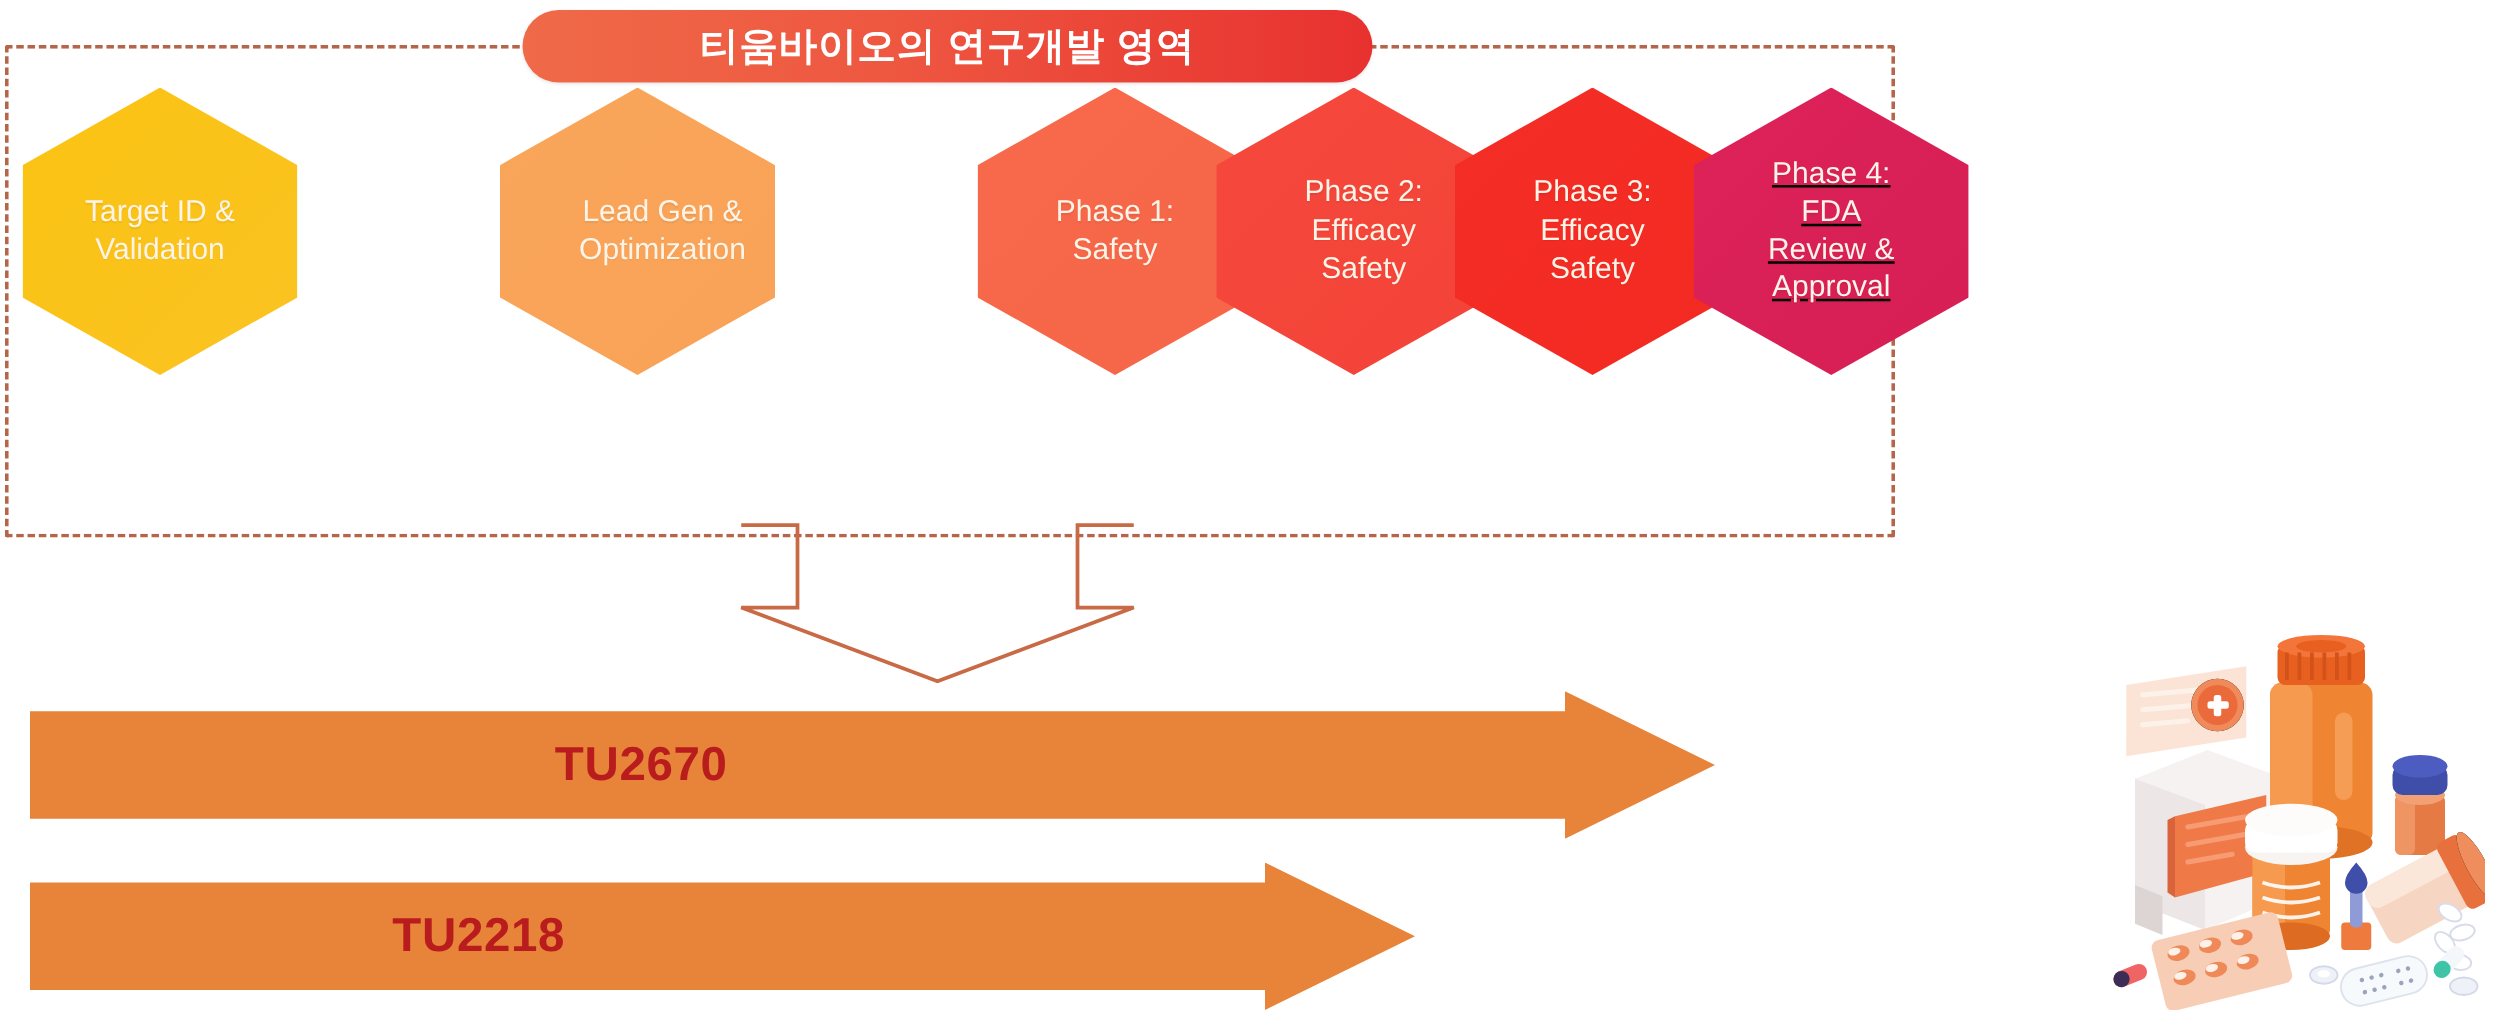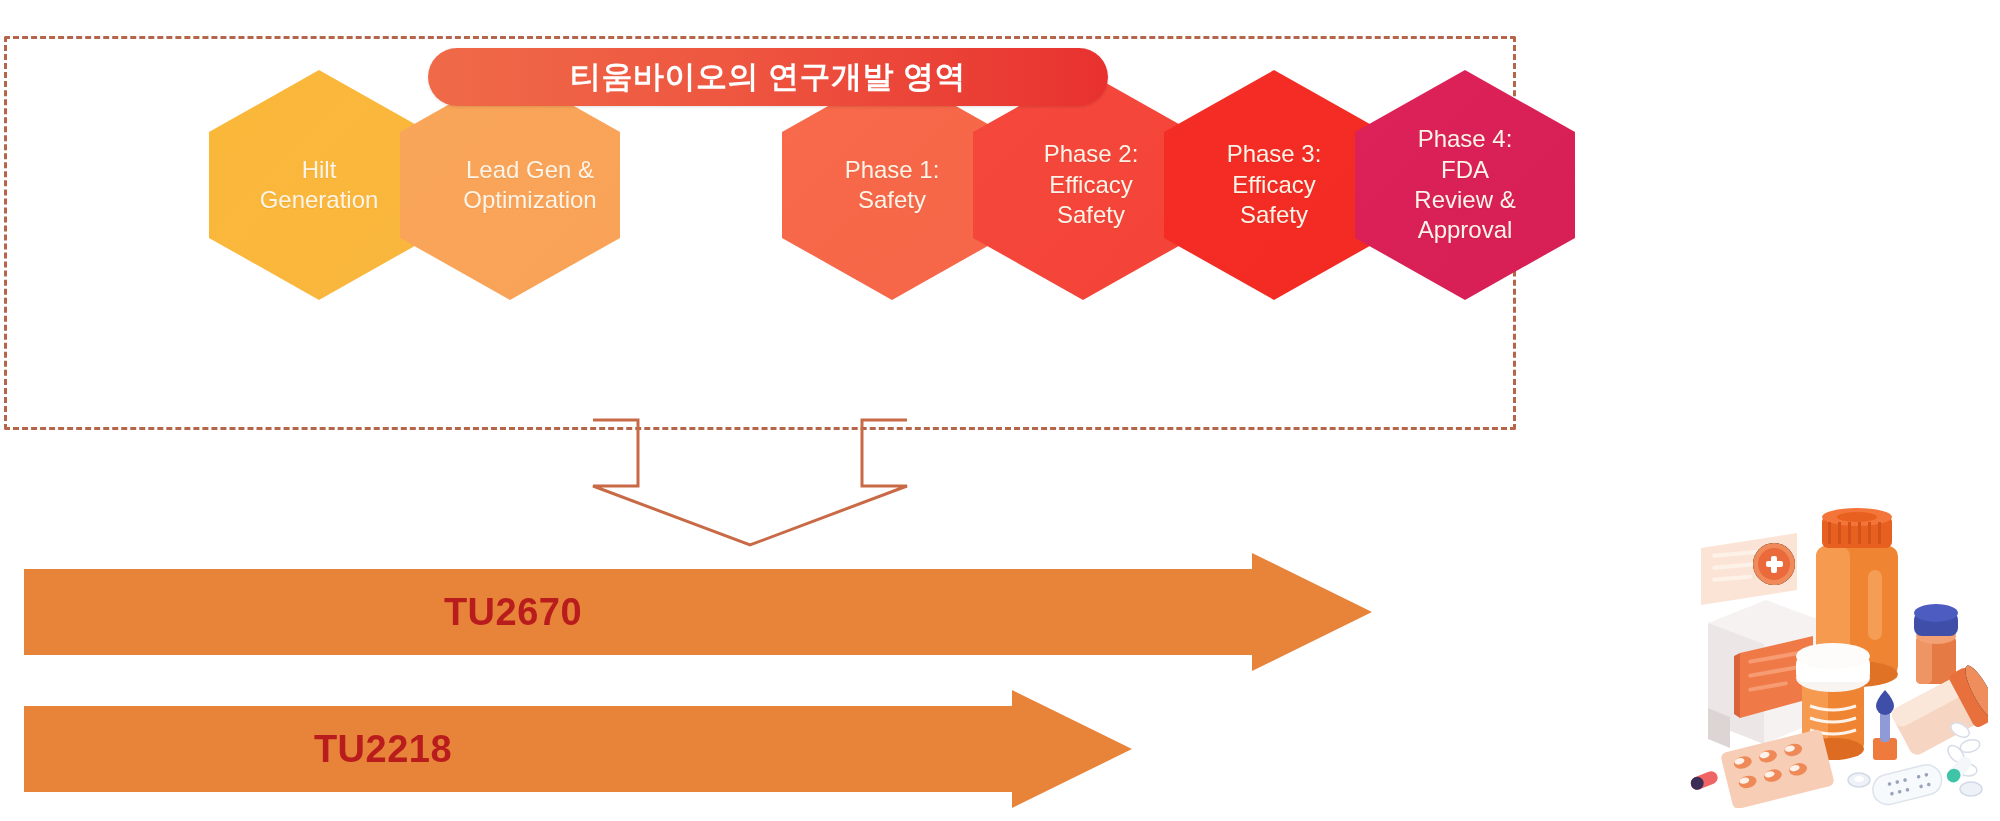--- a/index.html
+++ b/index.html
@@ -24,32 +24,31 @@
     width: 1512px;
     height: 394px;
     border: 3px dashed #b5654a;
     box-sizing: border-box;
     border-radius: 2px;
   }
 
   
   #title-pill {
     position: absolute;
-    left: 428px;
+    left: 418px;
     top: 8px;
     width: 680px;
     height: 58px;
     border-radius: 29px;
     background: linear-gradient(90deg, #ef6a48 0%, #ee5640 45%, #e8312f 100%);
     display: flex;
     align-items: center;
     justify-content: center;
     box-shadow: 0 1px 3px rgba(0,0,0,.12);
     z-index: 5;
-    margin-top: 40px;
   }
   #title-pill .title-text {
     color: #ffffff;
     font-size: 31px;
     font-weight: bold;
     letter-spacing: .5px;
     white-space: nowrap;
   }
 
   
@@ -124,43 +123,43 @@
 </head>
 <body>
 
 <div id="scope-box"></div>
 
 <div id="title-pill">
   <span class="title-text">티움바이오의 연구개발 영역</span>
 </div>
 
 <div id="hex-row">
-    <div class="hex" style="left: 209px; background: linear-gradient(135deg, rgb(250, 184, 58) 0%, rgb(249, 182, 61) 100%);">
-      <span class="hex-label">Hilt
-Generation</span>
+    <div class="hex" style="left: 18px; background: linear-gradient(135deg, rgb(250, 195, 18) 0%, rgb(251, 195, 34) 100%);">
+      <span class="hex-label">Target ID &amp;
+Validation</span>
     </div>
     <div class="hex" style="left: 400px; background: linear-gradient(135deg, rgb(249, 166, 90) 0%, rgb(249, 162, 87) 100%); padding-left: 40px;">
       <span class="hex-label">Lead Gen &amp;
 Optimization</span>
     </div>
     <div class="hex" style="left: 782px; background: linear-gradient(135deg, rgb(247, 106, 75) 0%, rgb(246, 101, 71) 100%);">
       <span class="hex-label">Phase 1:
 Safety</span>
     </div>
     <div class="hex" style="left: 973px; background: linear-gradient(135deg, rgb(245, 72, 60) 0%, rgb(244, 67, 56) 100%); padding-left: 16px;">
       <span class="hex-label">Phase 2:
 Efficacy
 Safety</span>
     </div>
     <div class="hex" style="left: 1164px; background: linear-gradient(135deg, rgb(244, 45, 38) 0%, rgb(242, 42, 34) 100%);">
       <span class="hex-label">Phase 3:
 Efficacy
 Safety</span>
     </div>
-    <div class="hex" style="left: 1355px; background: linear-gradient(135deg, rgb(221, 34, 88) 0%, rgb(214, 31, 85) 100%);">
+    <div class="hex" style="left: 1355px; background: linear-gradient(135deg, rgb(221, 34, 88) 0%, rgb(214, 31, 85) 100%); text-decoration: underline;">
       <span class="hex-label">Phase 4:
 FDA
 Review &amp;
 Approval</span>
     </div>
   </div>
 
 <div id="bracket-arrow">
   <svg width="320" height="130" viewBox="0 0 320 130" xmlns="http://www.w3.org/2000/svg">
     <polyline points="3,2 48,2 48,68 3,68 160,127 317,68 272,68 272,2 317,2" fill="none" stroke="#c96a46" stroke-width="3" stroke-linejoin="miter" stroke-linecap="butt"></polyline>

